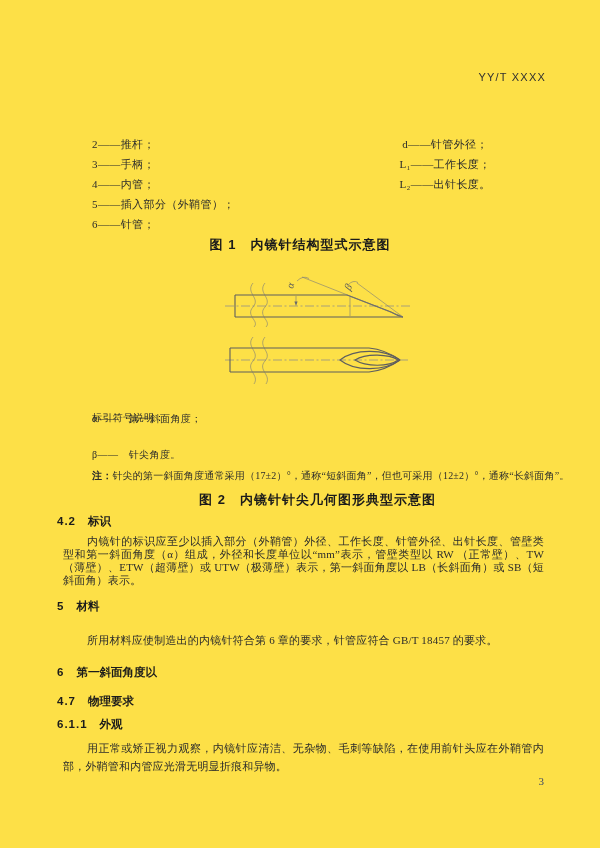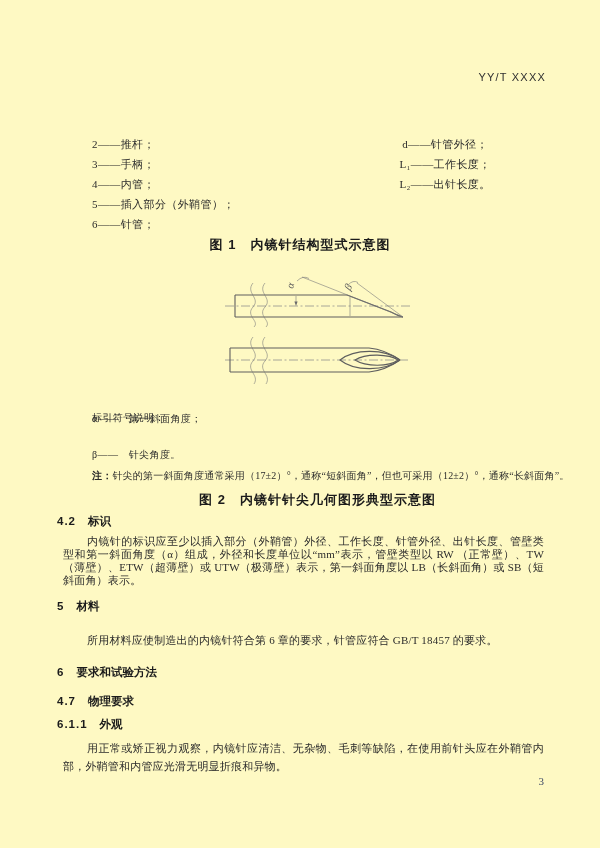--- a/index.html
+++ b/index.html
@@ -1,18 +1,18 @@
 <!DOCTYPE html>
 <html lang="zh"><head>
 <meta charset="utf-8">
 <style>
   * { margin:0; padding:0; box-sizing:border-box; }
   html,body { background:#ffffff; }
   .page {
-    position:relative; width:600px; height:848px; background:#fef9c3;
+    position:relative; width:600px; height:848px; background:#fde047;
     overflow:hidden; color:#2b2b2b;
     font-family:"Liberation Serif","DejaVu Serif",serif;
   }
   .abs { position:absolute; }
   .hdr {
     top:71px; left:296px; width:250px; text-align:right;
     font-family:"Liberation Sans","DejaVu Sans",sans-serif;
     font-size:11px; letter-spacing:1.2px; color:#303030;
   }
   .legend-col { top:134px; }
@@ -116,21 +116,21 @@
     <span class="num">4.2</span><span>标识</span>
   </div>
   <p class="abs body-p" style="top:535px;">内镜针的标识应至少以插入部分（外鞘管）外径、工作长度、针管外径、出针长度、管壁类型和第一斜面角度（α）组成，外径和长度单位以“mm”表示，管壁类型以 RW （正常壁）、TW（薄壁）、ETW（超薄壁）或 UTW（极薄壁）表示，第一斜面角度以 LB（长斜面角）或 SB（短斜面角）表示。</p>
 
   <div class="abs h" style="top:599px;">
     <span class="num">5</span><span>材料</span>
   </div>
   <p class="abs body-p" style="top:634px;">所用材料应使制造出的内镜针符合第 6 章的要求，针管应符合 GB/T 18457 的要求。</p>
 
   <div class="abs h" style="top:665px;">
-    <span class="num">6</span><span>要求和试验方法</span>
+    <span class="num">6</span><span>第一斜面角度以</span>
   </div>
 
   <div class="abs h" style="top:694px;">
     <span class="num">4.7</span><span>物理要求</span>
   </div>
 
   <div class="abs h" style="top:717px;">
     <span class="num">6.1.1</span><span>外观</span>
   </div>
   <p class="abs body-p p611" style="top:740px;">用正常或矫正视力观察，内镜针应清洁、无杂物、毛刺等缺陷，在使用前针头应在外鞘管内部，外鞘管和内管应光滑无明显折痕和异物。</p>

